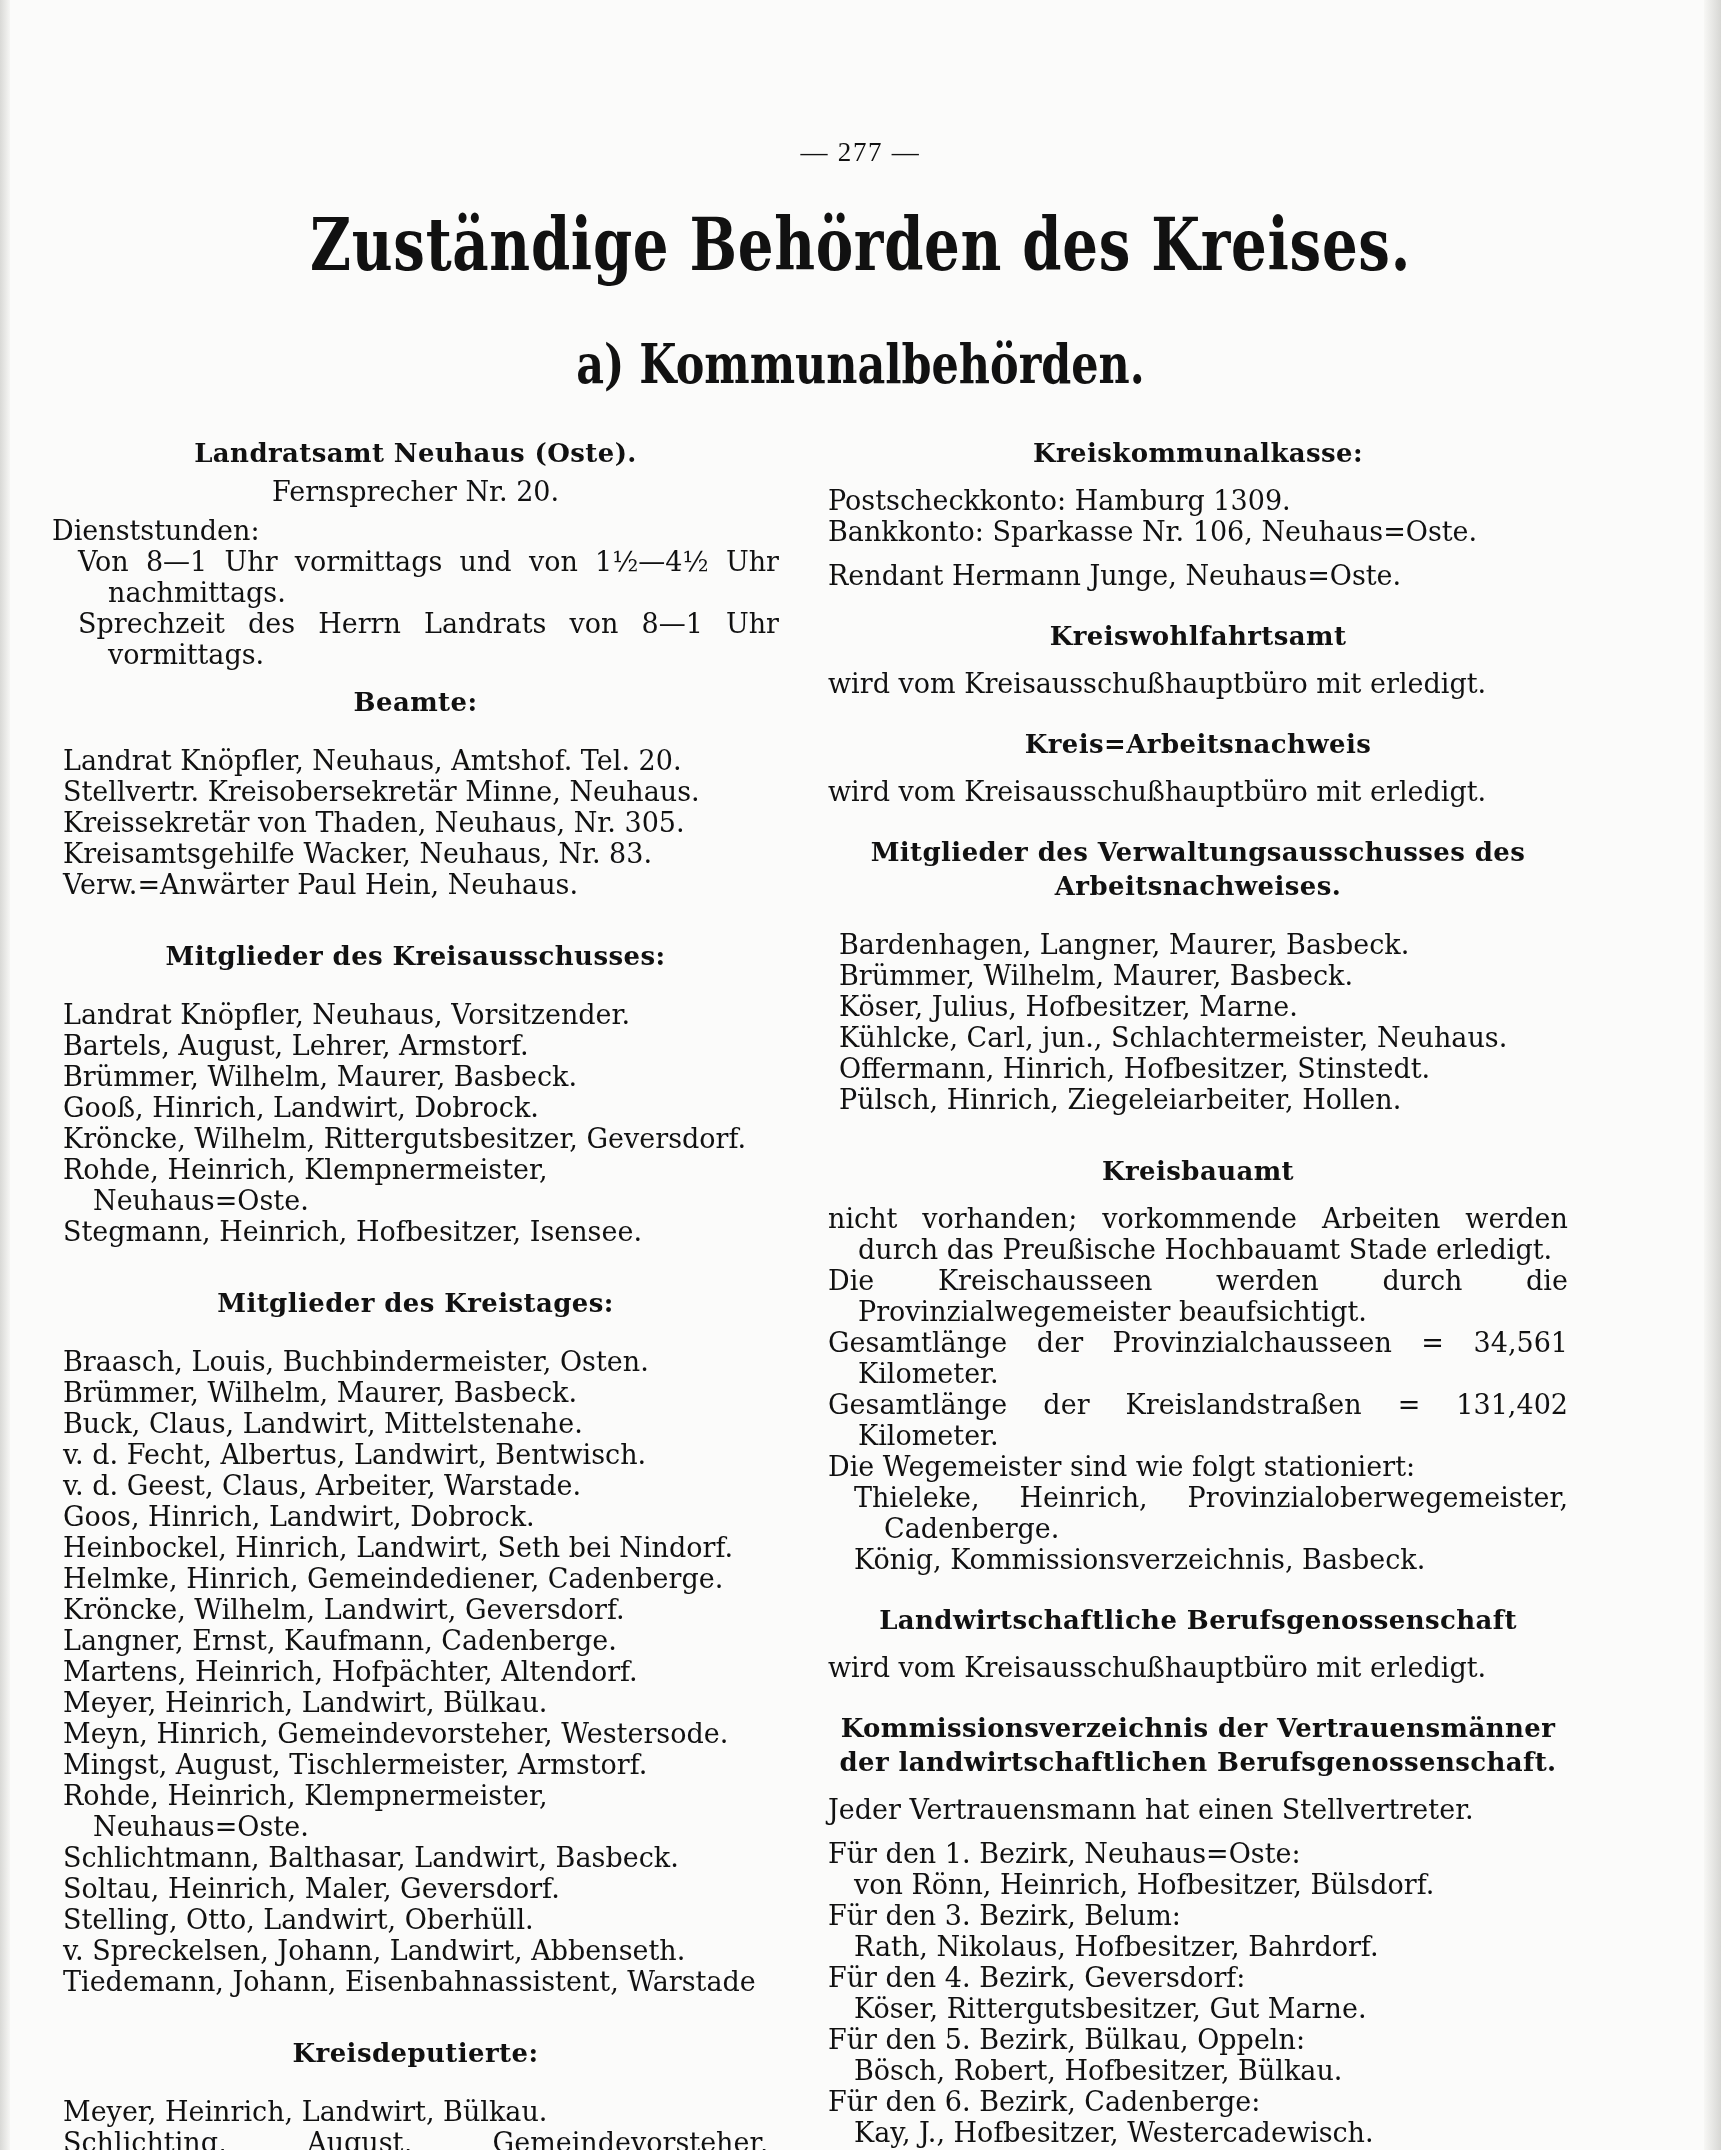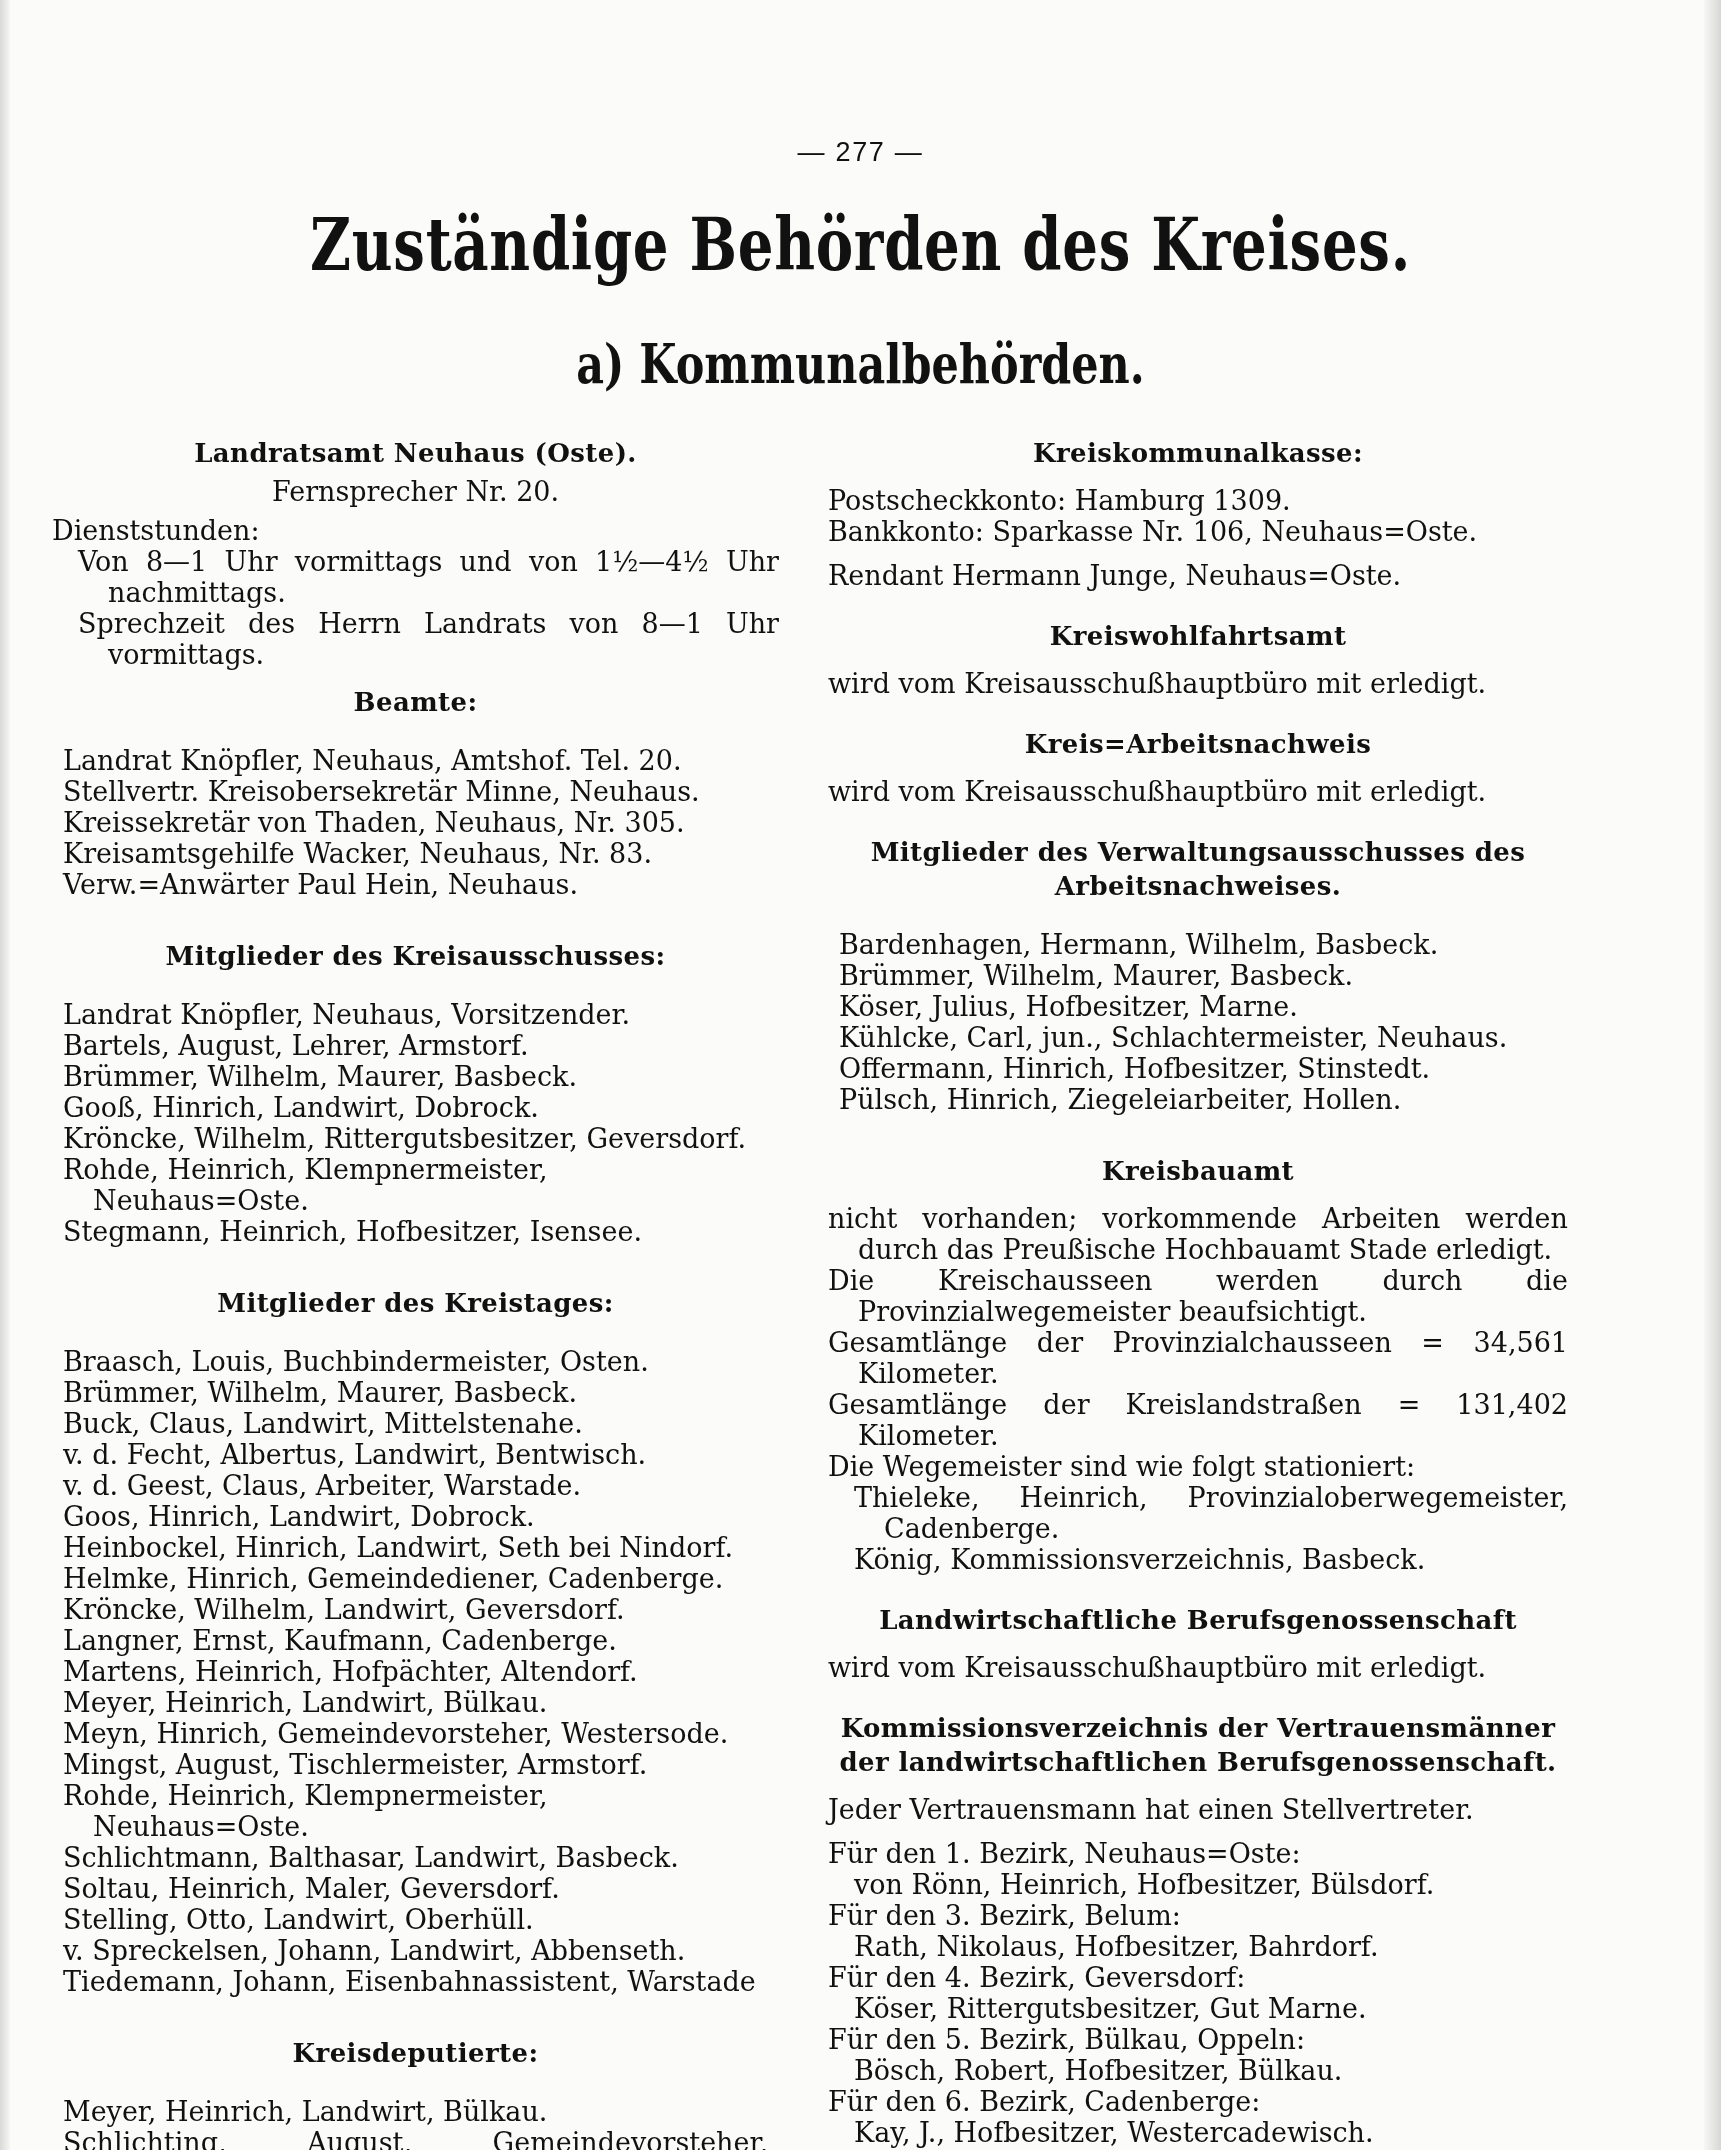--- a/index.html
+++ b/index.html
@@ -8,21 +8,21 @@
     font-family: "DejaVu Serif", "Liberation Serif", serif;
     color: #111111;
     background: #fbfbfa;
   }
   .page-edge-left { position: absolute; left: 0; top: 0; width: 9.5px; height: 100%;
     background: linear-gradient(90deg, #d9d9d6, #f6f6f4); }
   .page-edge-right { position: absolute; right: 0; top: 0; width: 17px; height: 100%;
     background: linear-gradient(270deg, #d7d7d4, #f7f7f5); }
   .page-number {
     position: absolute; left: 0; width: 100%; top: 137px; text-align: center;
-    font-family: Liberation Sans, sans-serif; font-size: 27px; letter-spacing: 1.7px;
+    font-family: Liberation Serif, serif; font-size: 27px; letter-spacing: 1.7px;
   }
   .main-title {
     position: absolute; left: 0; width: 100%; top: 202px; text-align: center;
     font-family: "DejaVu Serif", serif; font-size: 72px; font-weight: bold;
     letter-spacing: 0.9px; transform: scaleX(0.78); transform-origin: center;
   }
   .sub-title {
     position: absolute; left: 0; width: 100%; top: 331px; text-align: center;
     font-family: "DejaVu Serif", serif; font-size: 55px; font-weight: bold;
     transform: scaleX(0.78); transform-origin: center;
@@ -167,21 +167,21 @@
     <div class="gap-s"></div>
     <p class="line">wird vom Kreisausschußhauptbüro mit erledigt.</p>
   </section>
   <div class="gap-m"></div>
 
   <section>
     <p class="sec-head">Mitglieder des Verwaltungsausschusses des</p>
     <p class="sec-head">Arbeitsnachweises.</p>
     <div class="gap-s"></div>
     <ul class="list">
-      <li class="line">Bardenhagen, Hermann, Wilhelm, Basbeck.</li>
+      <li class="line">Bardenhagen, Langner, Maurer, Basbeck.</li>
       <li class="line">Brümmer, Wilhelm, Maurer, Basbeck.</li>
       <li class="line">Köser, Julius, Hofbesitzer, Marne.</li>
       <li class="line">Kühlcke, Carl, jun., Schlachtermeister, Neuhaus.</li>
       <li class="line">Offermann, Hinrich, Hofbesitzer, Stinstedt.</li>
       <li class="line">Pülsch, Hinrich, Ziegeleiarbeiter, Hollen.</li>
     </ul>
   </section>
   <div class="gap-m"></div>
 
   <section>

